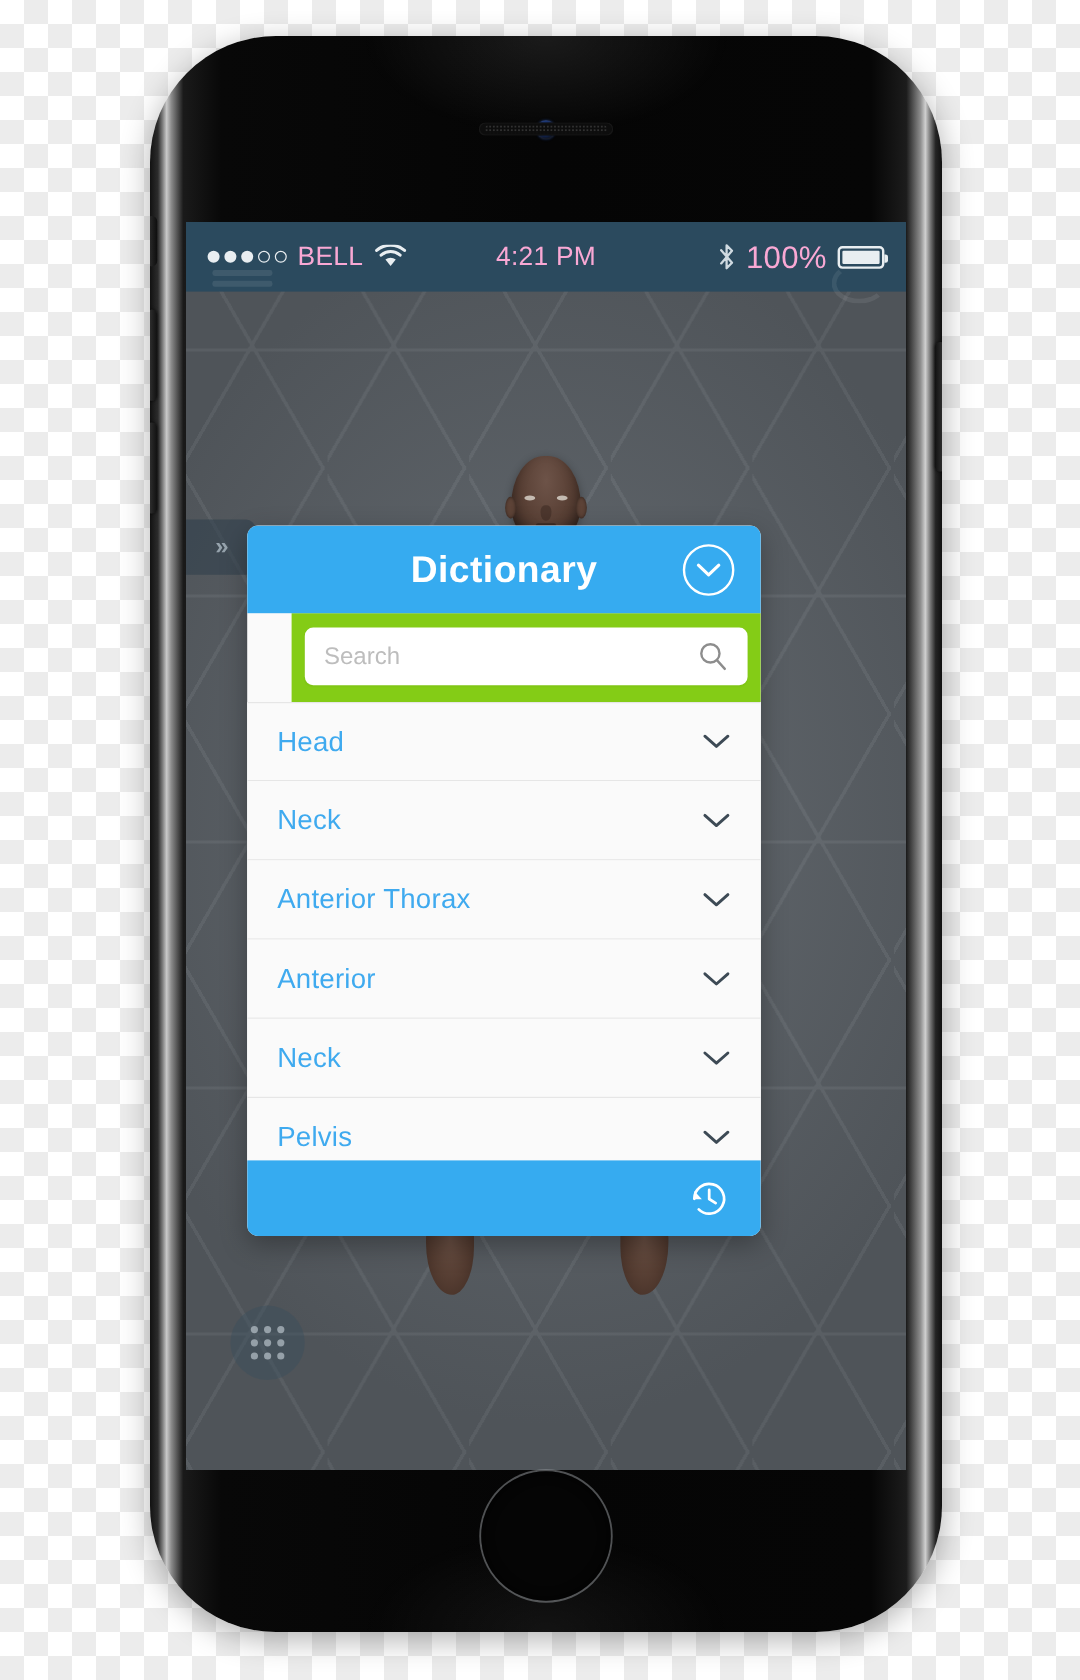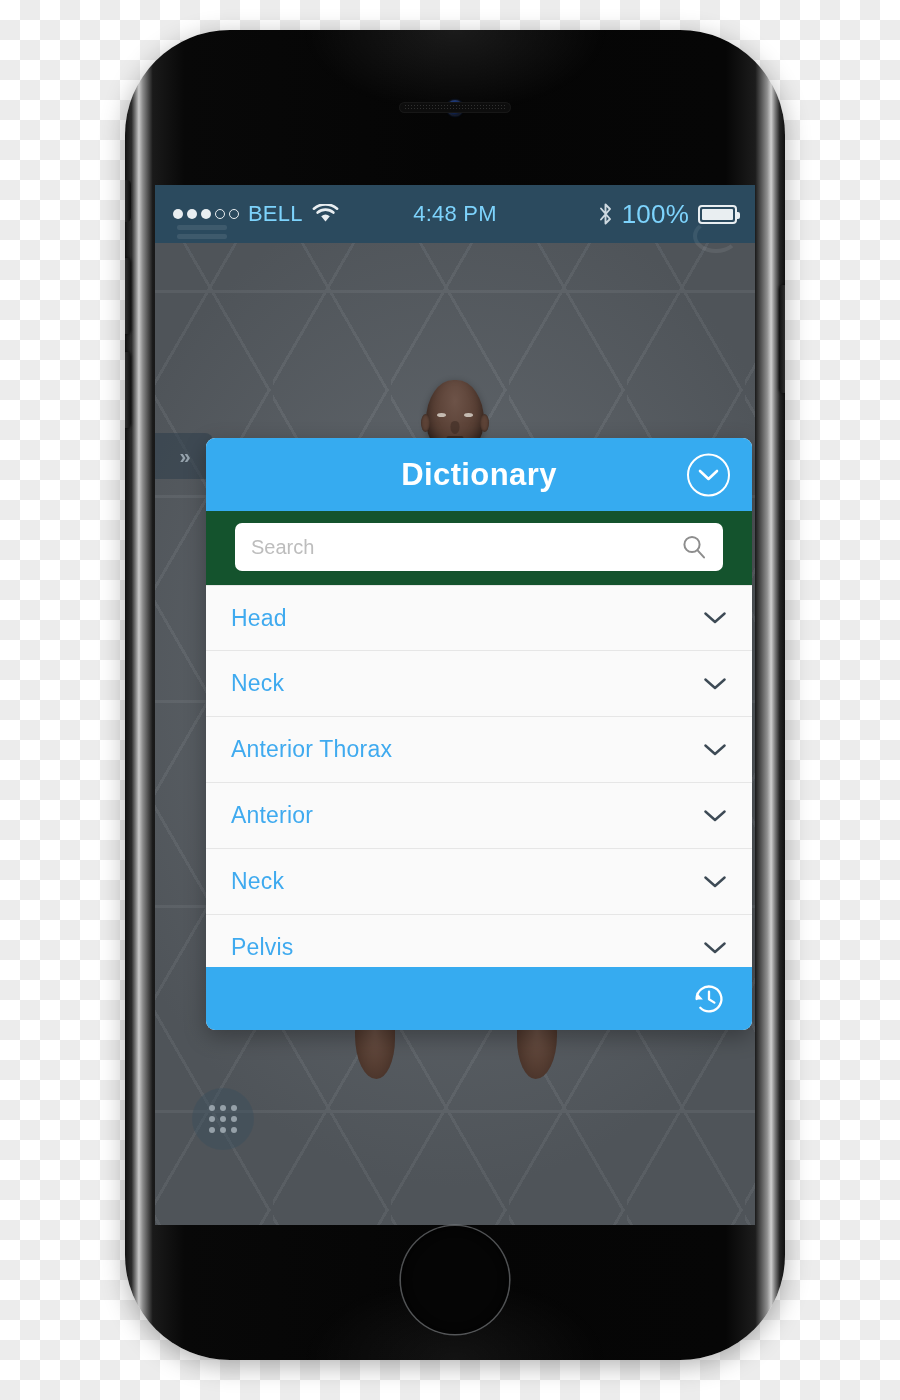--- a/index.html
+++ b/index.html
@@ -122,21 +122,21 @@
   .model-leg{
     position:absolute; top:760px; width:32px; height:88px;
     background:linear-gradient(180deg,rgba(84,60,49,.85),rgba(62,44,35,.95));
     border-radius:14px 14px 8px 8px;
   }
   #model-leg-left{left:204px;} #model-leg-right{left:364px;}
 
   
   #status-bar{
     position:absolute; left:0; top:0; width:600px; height:58px;
-    background:#2b4a5e; color:#7dd3fc;
+    background:#2b4a5e; color:#f9a8d4;
     display:flex; align-items:center; padding:0 18px; z-index:6;
     font-size:21px; letter-spacing:.2px;
   }
   #status-left{display:flex;align-items:center;gap:9px;position:relative;}
   #signal-dots{display:flex;align-items:center;gap:4px;}
   .sig-dot{width:10px;height:10px;border-radius:50%;}
   .sig-dot.on{background:#e9eef1;}
   .sig-dot.off{background:transparent;border:1.6px solid #e9eef1;width:10px;height:10px;}
   #carrier-name{font-size:22px;font-weight:400;}
   #wifi-icon{display:block;}
@@ -168,40 +168,40 @@
     background:rgba(58,78,94,.42); display:flex;align-items:center;justify-content:center; z-index:4;
   }
   #grid-menu-button .dots{
     display:grid;grid-template-columns:repeat(3,6px);grid-template-rows:repeat(3,6px);gap:5px;
   }
   #grid-menu-button .dots i{display:block;width:6px;height:6px;border-radius:50%;
     background:rgba(198,208,216,.62);}
 
   
   #dictionary-panel{
-    position:absolute; left:51px; top:253px; width:546px; height:592px;
+    position:absolute; left:51px; top:253px; width:428px; height:592px;
     border-radius:9px; overflow:hidden; z-index:5;
     box-shadow:0 7px 22px rgba(0,0,0,.30);
     display:flex; flex-direction:column;
     background:#fafafa;
   }
   #panel-header{
     height:73px; background:#36ABF0; position:relative;
     display:flex;align-items:center;justify-content:center; flex:none;
   }
   #panel-title{
     color:#ffffff; font-size:31px; font-weight:700; letter-spacing:.4px;
   }
   #collapse-button{
     position:absolute; right:22px; top:50%; transform:translateY(-50%);
     width:43px;height:43px;border-radius:50%;border:2.4px solid #ffffff;
     display:flex;align-items:center;justify-content:center;
   }
   #search-strip{
-    background:#14532d; padding:12px 29px 14px; flex:none;
+    background:#84cc16; padding:12px 11px 14px; flex:none;margin-left:37px;
   }
   #search-field{
     height:48px; background:#ffffff; border-radius:7px;
     display:flex;align-items:center;padding:0 16px; position:relative;
     box-shadow:0 1px 1px rgba(0,0,0,.035);
   }
   #search-input{
     border:none;outline:none;background:transparent;flex:1;
     font-family:"Liberation Sans",sans-serif; font-size:20px; color:#555;
   }
@@ -274,21 +274,21 @@
             <span class="sig-dot off"></span>
         </div>
         <span id="carrier-name">BELL</span>
         <svg id="wifi-icon" width="27" height="20" viewBox="0 0 27 20">
           <path d="M13.5 17.6 L9.2 12.3 a6.9 6.9 0 0 1 8.6 0 Z" fill="#e9eef1"></path>
           <path d="M5.6 8.6 a12 12 0 0 1 15.8 0" stroke="#e9eef1" stroke-width="2.6" fill="none" stroke-linecap="round"></path>
           <path d="M1.9 4.7 a17.6 17.6 0 0 1 23.2 0" stroke="#e9eef1" stroke-width="2.6" fill="none" stroke-linecap="round"></path>
         </svg>
       </div>
 
-      <div id="status-center">4:48 PM</div>
+      <div id="status-center">4:21 PM</div>
 
       <div id="status-right">
         <svg width="15" height="24" viewBox="0 0 15 24">
           <path d="M3 6.5 L12 17 L7.5 21.5 L7.5 2.5 L12 7 L3 17.5" stroke="#cfdae1" stroke-width="1.9" fill="none" stroke-linejoin="round" stroke-linecap="round"></path>
         </svg>
         <span id="battery-percent">100%</span>
         <div id="battery-icon">
           <div id="battery-fill" style="width:31px"></div>
         </div>
       </div>

